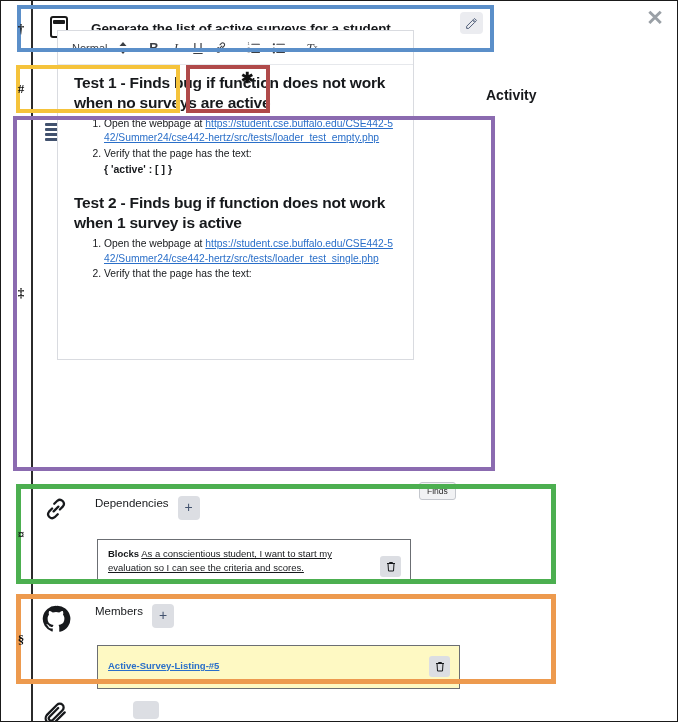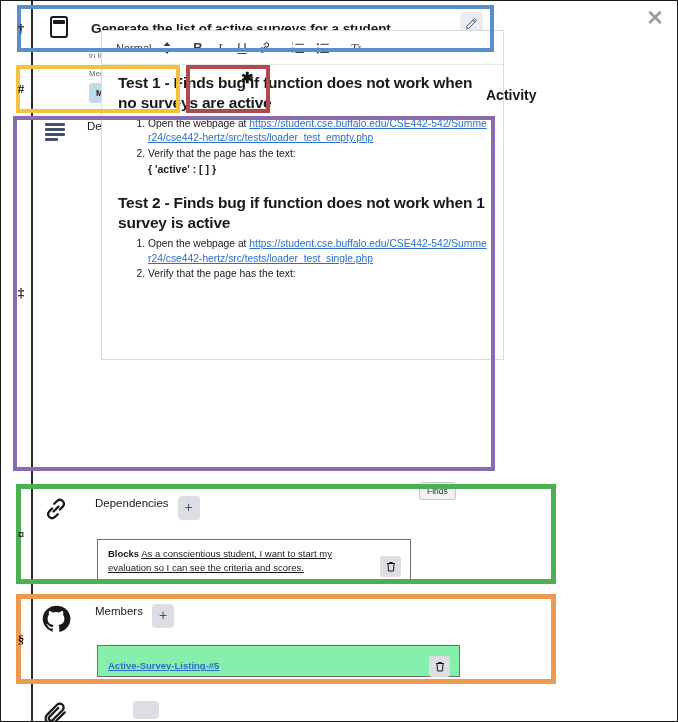--- a/index.html
+++ b/index.html
@@ -189,22 +189,22 @@
     position: absolute; left: 4px; height: 2.6px; background: #42526e; border-radius: 1px;
   }
   .desc-icon i:nth-child(1) { top: 1px; width: 20px; }
   .desc-icon i:nth-child(2) { top: 6px; width: 20px; }
   .desc-icon i:nth-child(3) { top: 11px; width: 20px; }
   .desc-icon i:nth-child(4) { top: 16px; width: 13px; }
   .section-title {
     font-size: 11.5px; font-weight: normal; color: #17191c; margin-left: 18px; margin-top: 1px;
   }
   .editor-box {
-    position: absolute; left: 56px; top: 29px; width: 403px; height: 330px;
-    border: 1px solid #d9dbe0; background: #ffffff; box-sizing: border-box; overflow: hidden; margin-left: 44px;
+    position: absolute; left: 56px; top: 29px; width: 357px; height: 330px;
+    border: 1px solid #d9dbe0; background: #ffffff; box-sizing: border-box; overflow: hidden;
   }
   .editor-toolbar {
     height: 34px; border-bottom: 1px solid #e6e8ec;
     display: flex; align-items: center; padding: 0 14px; box-sizing: border-box;
   }
   .tb-normal { font-size: 11px; color: #3c3f44; margin-right: 10px; }
   .tb-btn {
     font-size: 13px; color: #3c3f44; margin-right: 11px; line-height: 1;
     display: inline-flex; align-items: center; justify-content: center; min-width: 11px;
   }
@@ -242,22 +242,22 @@
   .dep-text .u { text-decoration: underline; }
   .trash-btn {
     position: absolute; right: 9px; bottom: 6px; width: 21px; height: 21px;
     background: #dcdee3; border-radius: 3px; display: flex; align-items: center; justify-content: center;
   }
 
   
   .gh-section { position: absolute; left: 40px; top: 603px; width: 445px; }
   .gh-icon { width: 36px; height: 32px; flex: 0 0 auto; }
   .gh-box {
-    position: absolute; left: 56px; top: 41px; width: 363px; height: 32px;
-    border: 1px solid #6b6e73; background: #86efac; box-sizing: border-box; padding: 9px 10px;
+    position: absolute; left: 56px; top: 41px; width: 363px; height: 44px;
+    border: 1px solid #6b6e73; background: #fef9c3; box-sizing: border-box; padding: 9px 10px;
   }
   .gh-link { font-size: 9.5px; color: #2a6fc9; text-decoration: underline; font-weight: bold; }
   .gh-trash {
     position: absolute; right: 9px; top: 10px; width: 21px; height: 21px;
     background: #dcdee3; border-radius: 3px; display: flex; align-items: center; justify-content: center;
   }
 
   
   .bottom-section { position: absolute; left: 40px; top: 700px; width: 445px; }
   .attach-icon { width: 36px; height: 24px; flex: 0 0 auto; }

